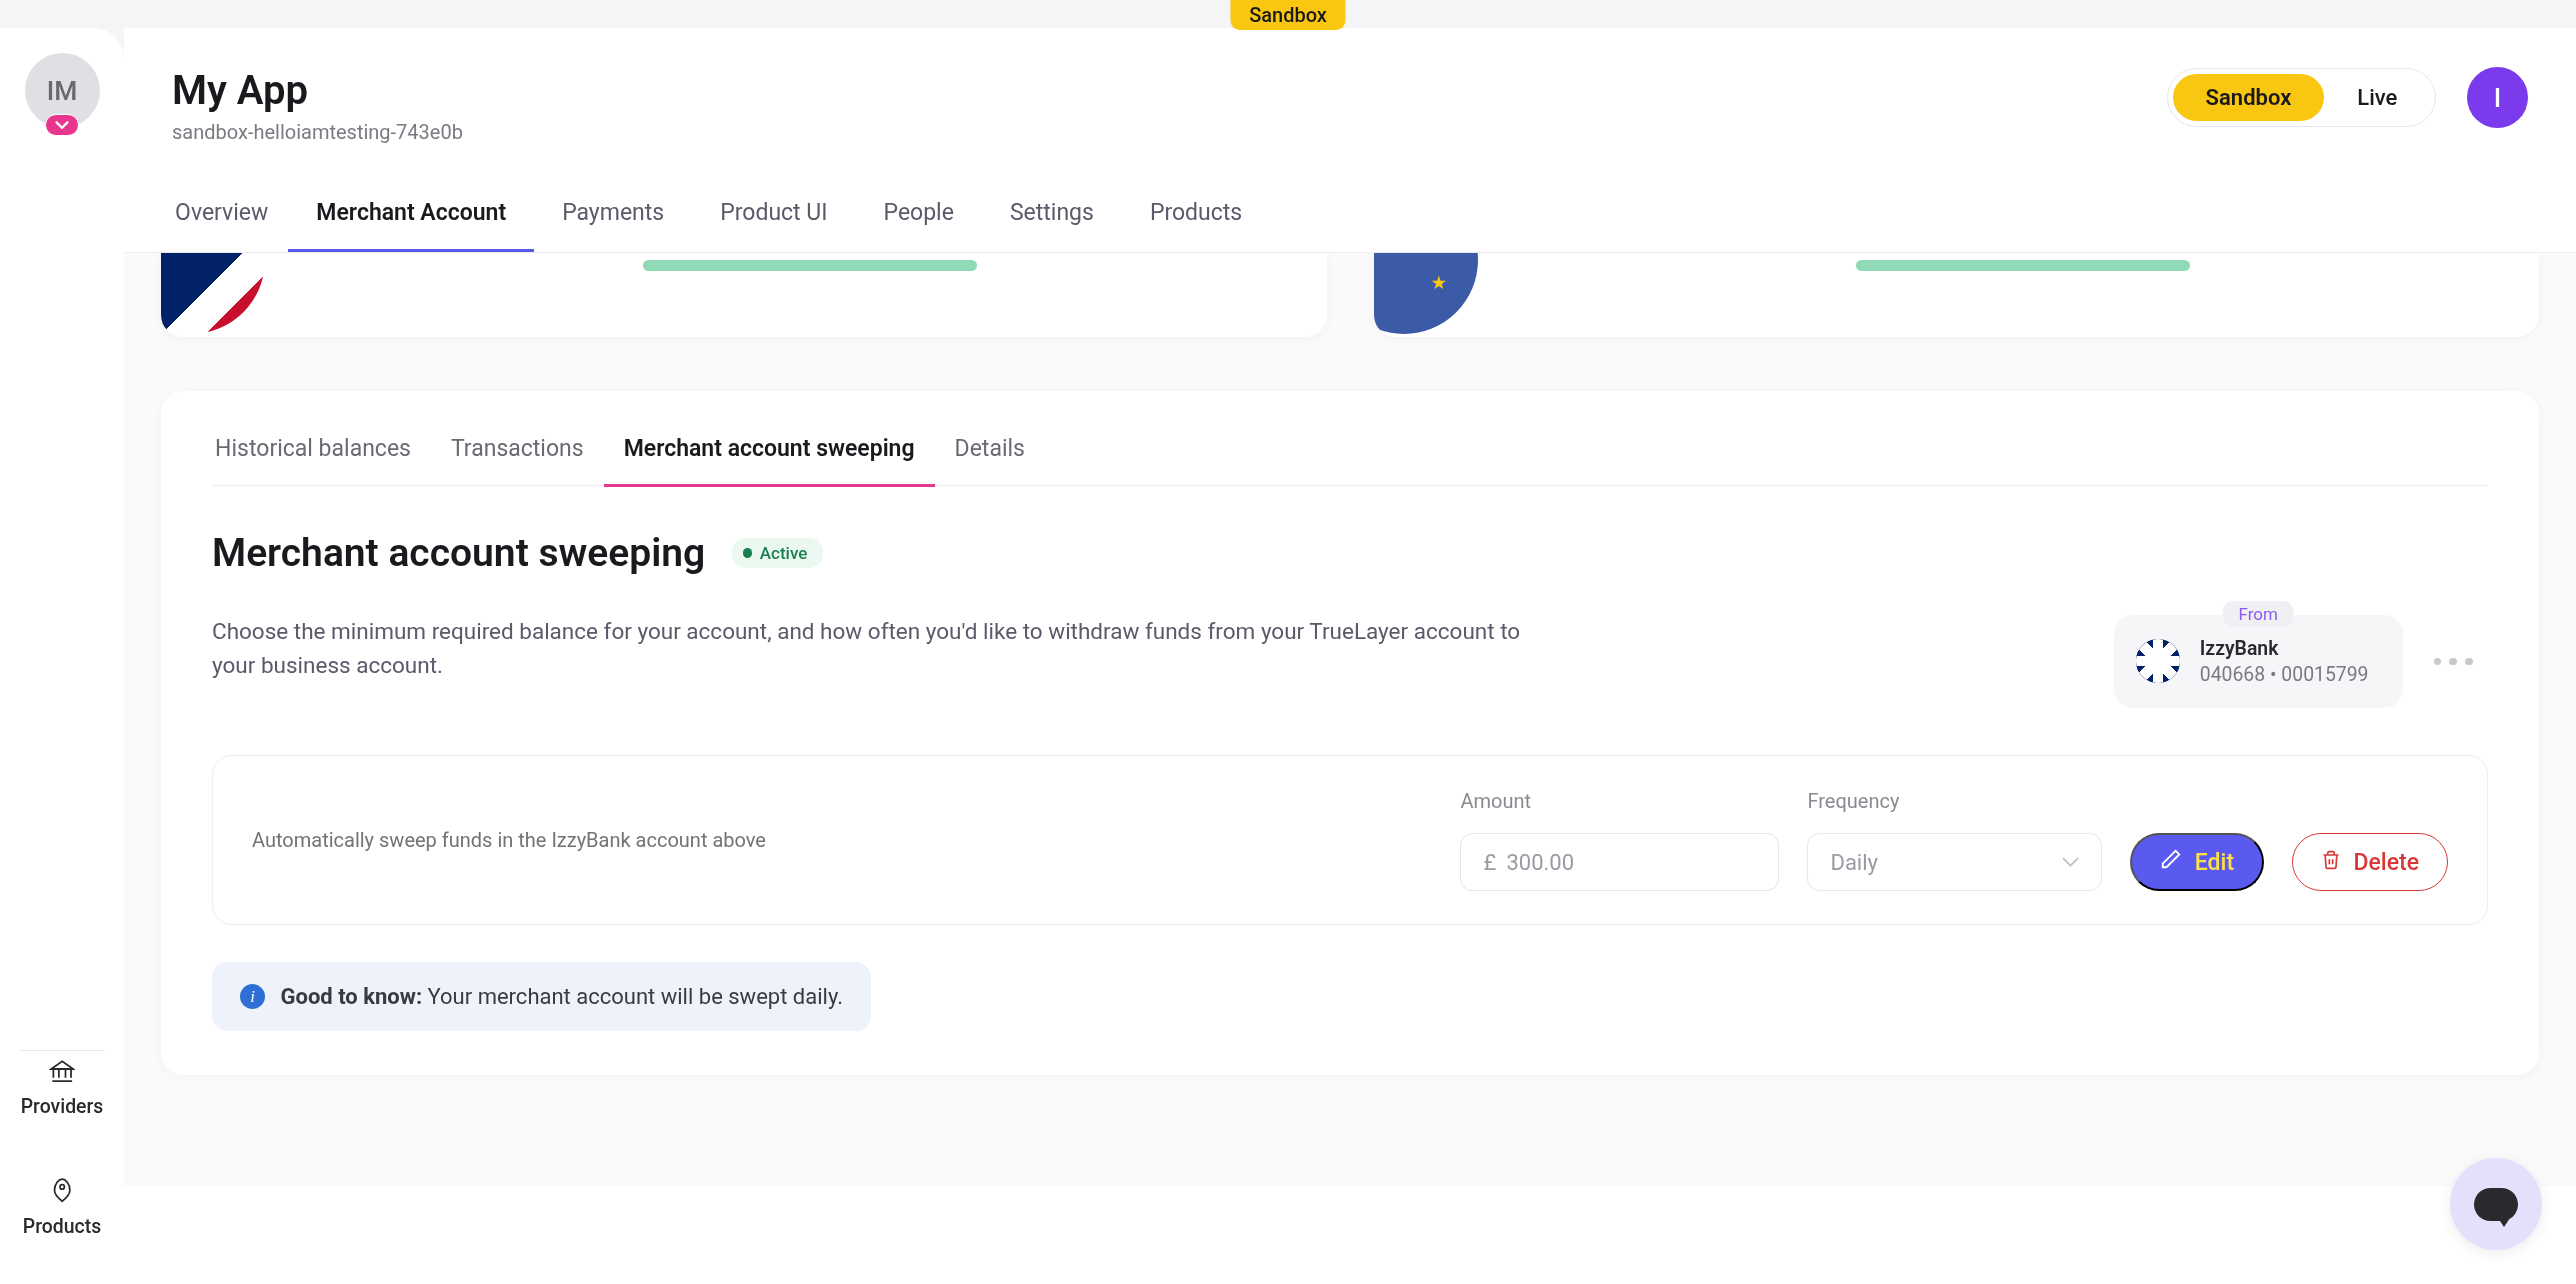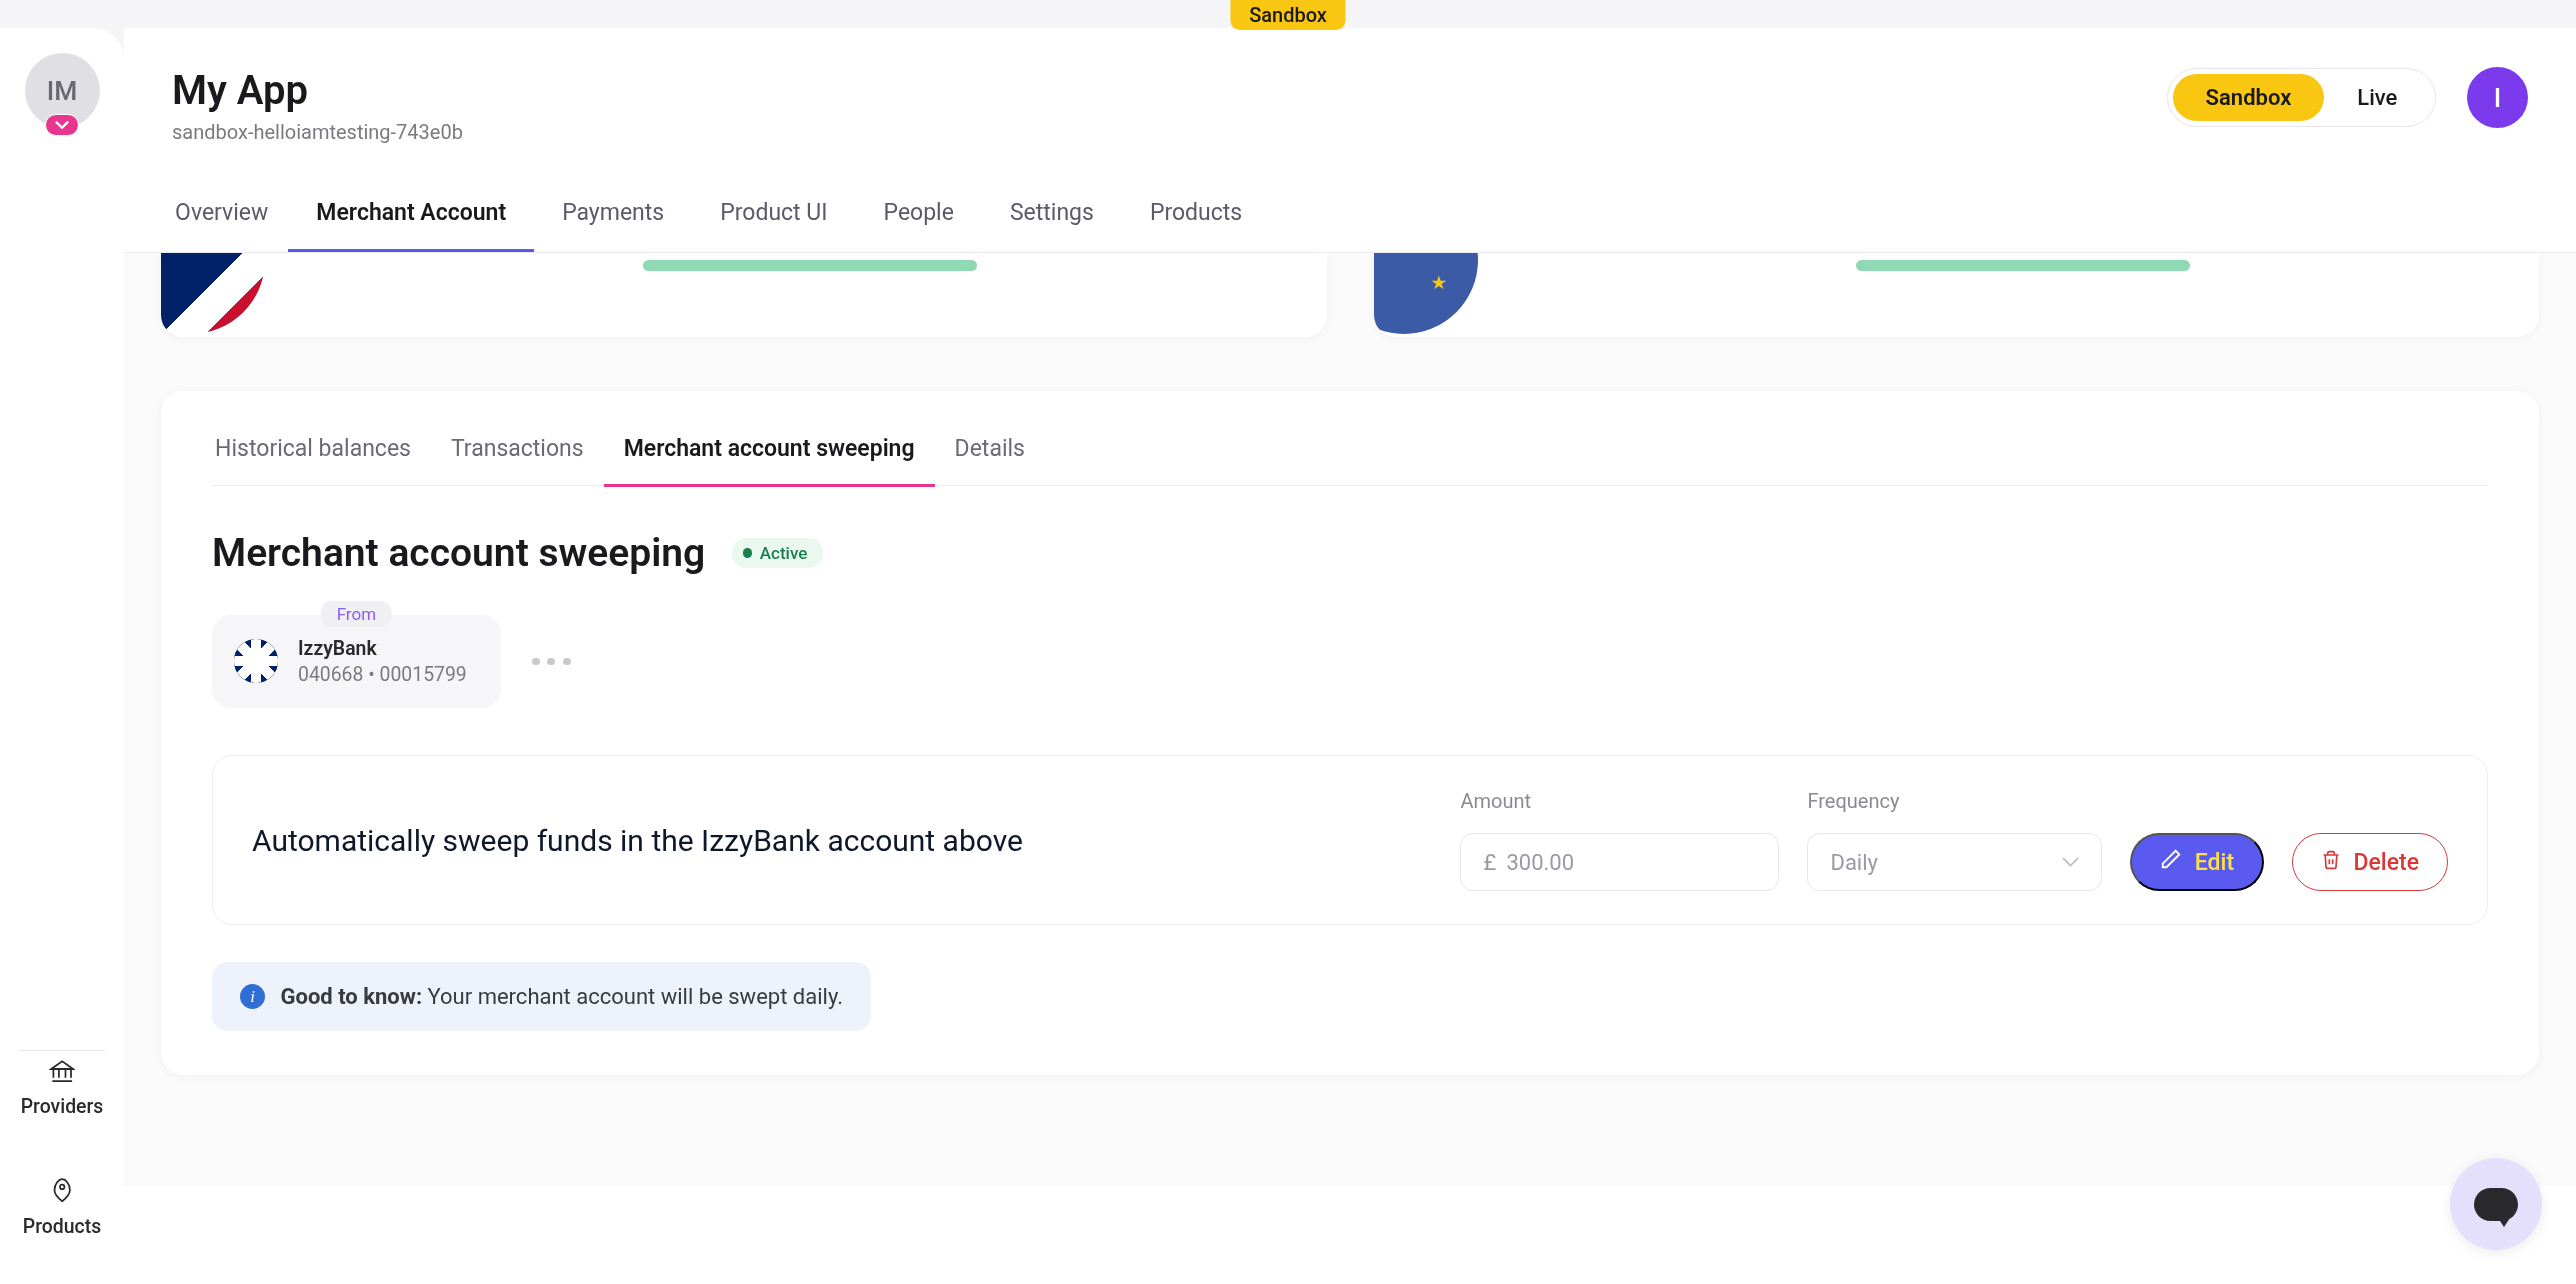--- a/index.html
+++ b/index.html
@@ -376,22 +376,22 @@
       border: 0.8px solid #eeeef2;
       border-radius: 20px;
       padding: 33px 39px;
       margin-top: 47px;
       display: flex;
       align-items: center;
       justify-content: space-between;
       gap: 31px;
     }
     .config-text {
-      font-size: 30px;
-      color: #0f172a;
+      font-size: 20px;
+      color: #737373;
     }
     .config-right {
       display: flex;
       align-items: flex-end;
       gap: 28px;
     }
     .field { display: flex; flex-direction: column; gap: 20px; }
     .field-label { font-size: 20px; color: #8a8a92; }
     .field-input, .field-select {
       height: 58px;
@@ -576,20 +576,21 @@
 
       <div class="section-header">
         <h2 class="section-title">Merchant account sweeping</h2>
         <div class="status-badge">
           <span class="status-dot"></span>
           <span>Active</span>
         </div>
       </div>
 
       <div class="section-row">
+        <p class="section-desc">Choose the minimum required balance for your account, and how often you'd like to withdraw funds from your TrueLayer account to your business account.</p>
 
         <div class="accounts-row">
           <div class="account-box">
             <div class="account-label-chip">From</div>
             <div class="flag-small uk"></div>
             <div class="account-info">
               <span class="account-name">IzzyBank</span>
               <span class="account-num">040668 • 00015799</span>
             </div>
           </div>

